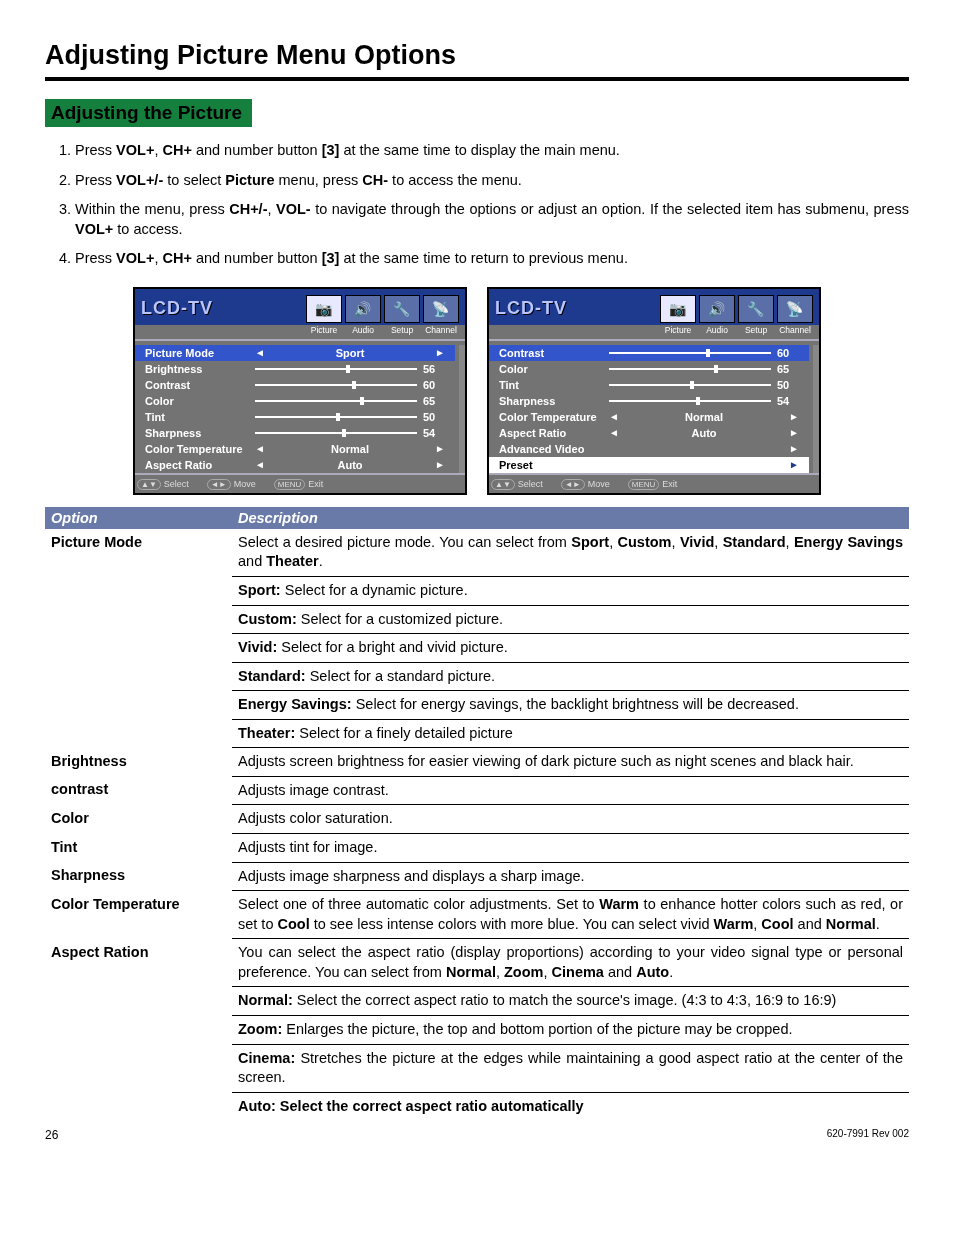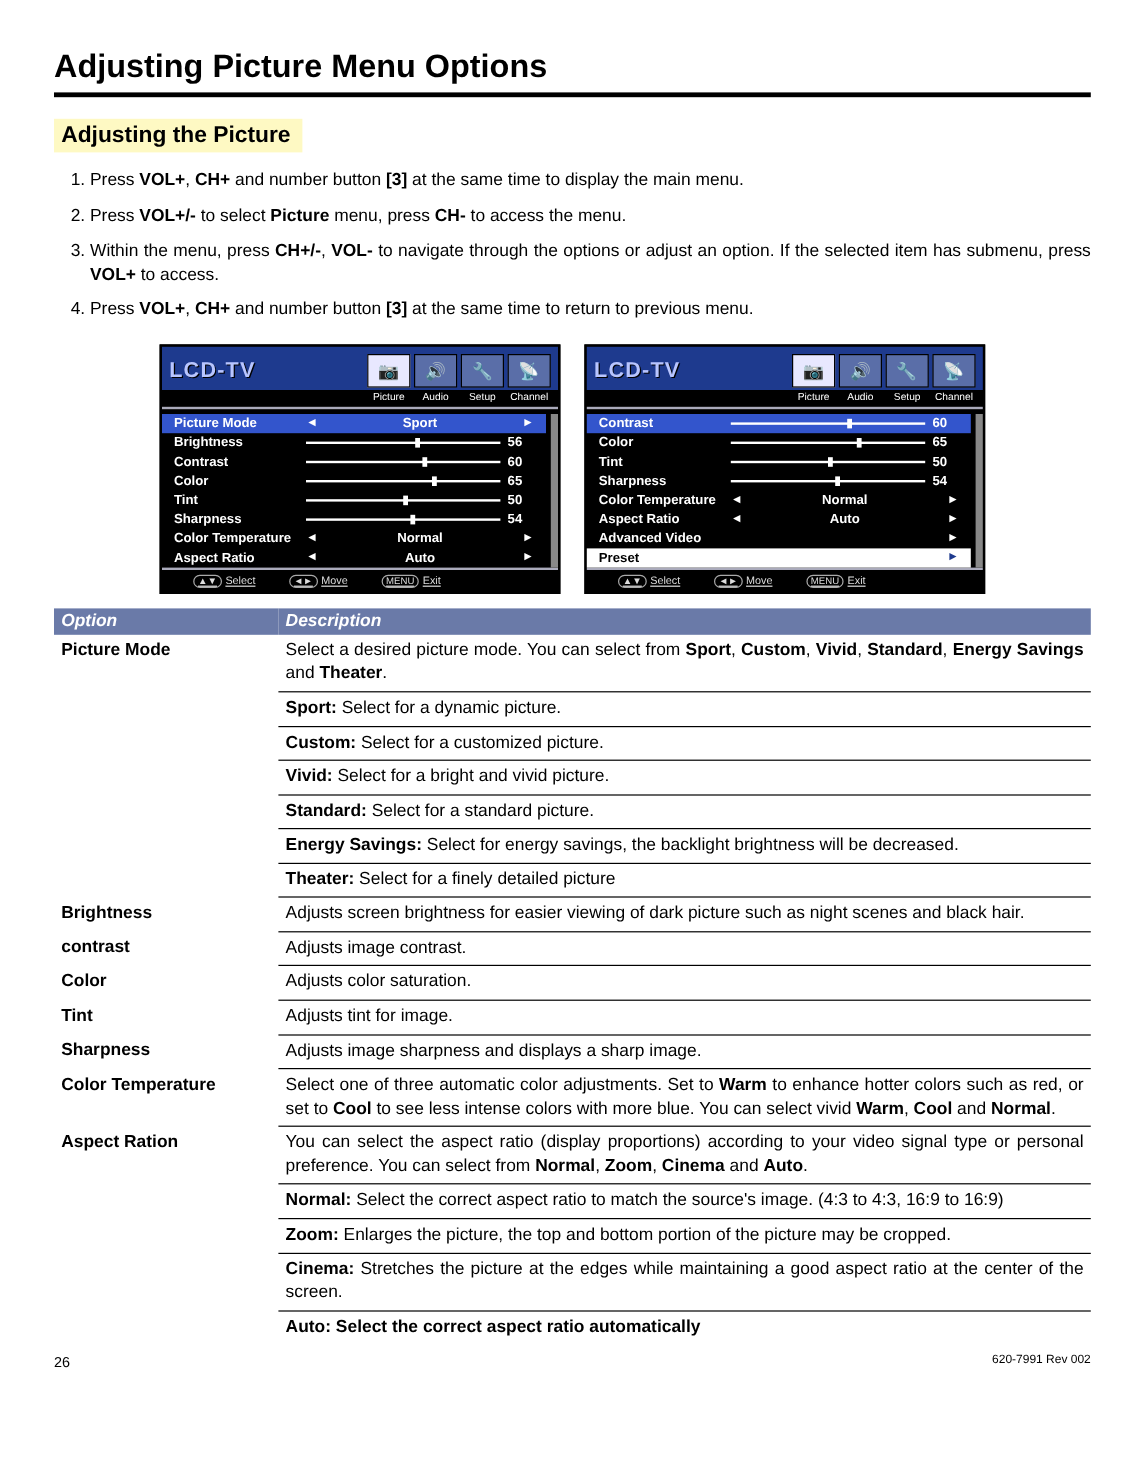--- a/index.html
+++ b/index.html
@@ -13,31 +13,31 @@
     background: #fff;
   }
   h1 {
     font-size: 27px;
     font-weight: bold;
     margin: 0 0 6px 0;
   }
   .thick-rule { border-top: 4px solid #000; margin-bottom: 18px; }
   .subhead {
     display: inline-block;
-    background: #fef9c3;
+    background: #15803d;
     font-size: 19px;
     font-weight: bold;
     padding: 3px 10px 3px 6px;
     margin-bottom: 14px;
   }
   ol.steps { margin: 0 0 18px 0; padding-left: 30px; }
   ol.steps li { margin-bottom: 10px; line-height: 1.35; text-align: justify; }
   .screenshots { display: flex; gap: 20px; justify-content: center; margin: 10px 0 12px 0; }
   .osd {
-    width: 330px; border: 2px solid #000; background: #000000;
+    width: 330px; border: 2px solid #000; background: #737373;
     color: #fff; font-size: 11px; font-family: Arial, sans-serif;
   }
   .osd-head { display:flex; align-items:center; gap:4px; padding:6px 6px 2px 6px; background:#1e3a8e; }
   .osd-logo { font-weight:bold; font-size:18px; letter-spacing:1px; color:#b8c5ff; text-shadow:1px 1px 0 #000; }
   .osd-tabs { display:flex; gap:3px; margin-left:auto; }
   .osd-tab { width:34px; height:26px; background:#5a6ea8; border:1px solid #000; display:flex; align-items:center; justify-content:center; font-size:14px; }
   .osd-tab.active { background:#e8e8ff; color:#000; }
   .osd-tablabels { display:flex; justify-content:flex-end; gap:3px; padding:0 6px 4px 0; }
   .osd-tablabels span { width:36px; text-align:center; font-size:8.5px; }
   .osd-body { border-top:2px solid #aab; padding:4px 0 0 0; }
@@ -45,21 +45,21 @@
   .osd-row.hl { background:#3355cc; }
   .osd-row.preset { background:#fff; color:#000; }
   .osd-label { width:110px; }
   .osd-sel { flex:1; display:flex; align-items:center; justify-content:space-between; }
   .osd-arrow { font-size:10px; }
   .osd-slider { flex:1; display:flex; align-items:center; gap:6px; }
   .osd-track { flex:1; height:2px; background:#fff; position:relative; }
   .osd-thumb { position:absolute; top:-3px; width:4px; height:8px; background:#fff; }
   .osd-val { width:22px; }
   .osd-scroll { width:6px; background:#888; align-self:stretch; margin-left:4px; }
-  .osd-foot { border-top:2px solid #aab; display:flex; gap:28px; padding:4px 26px; font-size:9px; color:#ddd;text-decoration:underline; }
+  .osd-foot { border-top:2px solid #aab; display:flex; gap:18px; padding:4px 2px; font-size:9px; color:#ddd; }
   .osd-foot span.key { border:1px solid #aaa; border-radius:6px; padding:0 3px; font-size:8px; margin-right:3px; }
 
   table.opts { width:100%; border-collapse:collapse; margin-top:0; }
   table.opts th { text-align:left; font-style:italic; font-weight:bold; color:#ffffff; background:#6a7aa8; padding:3px 6px; font-size:14.5px; }
   table.opts th.opt { width:175px; }
   table.opts td { padding:4px 6px 4px 6px; vertical-align:top; border-bottom:1px solid #000; line-height:1.35; text-align:justify; }
   table.opts td.optname { font-weight:bold; border-bottom:none; }
   table.opts tr.noborder td { border-bottom:none;font-weight:bold; }
   .footer { display:flex; justify-content:space-between; margin-top:8px; font-size:12px; }
   .footer .rev { font-size:10px; }

